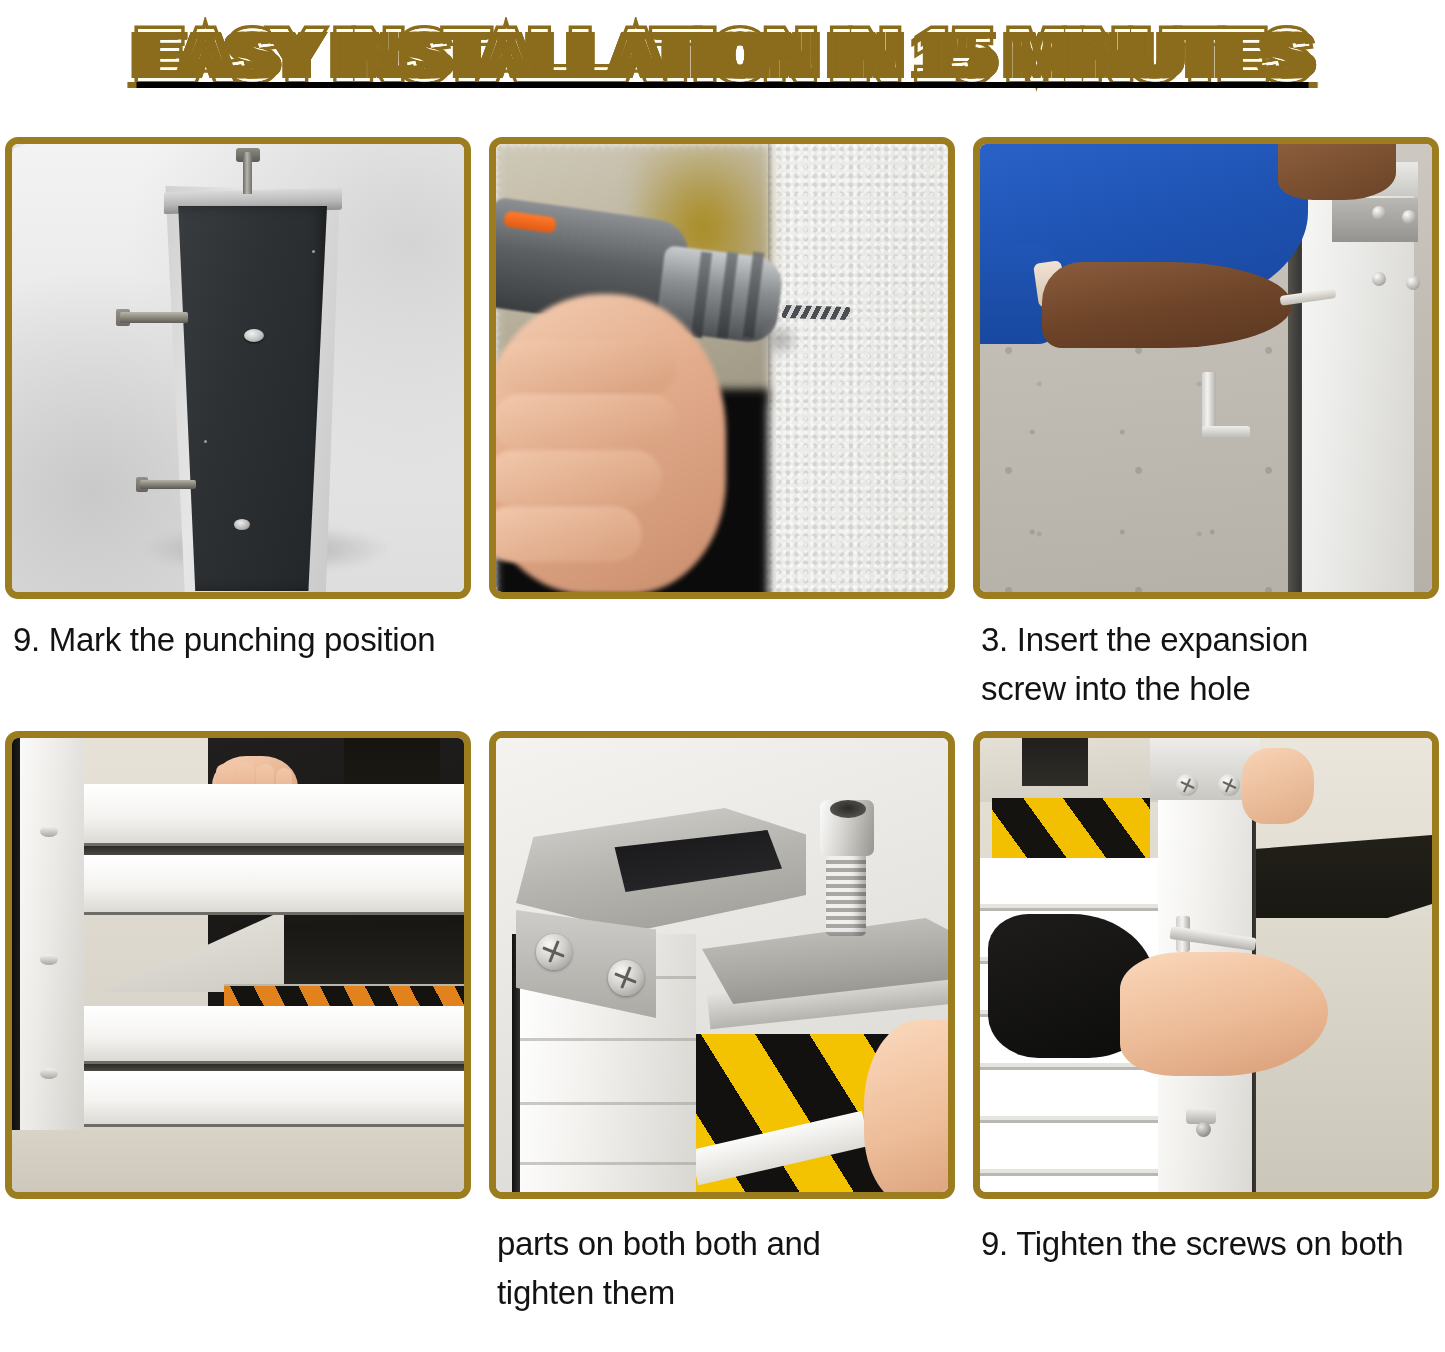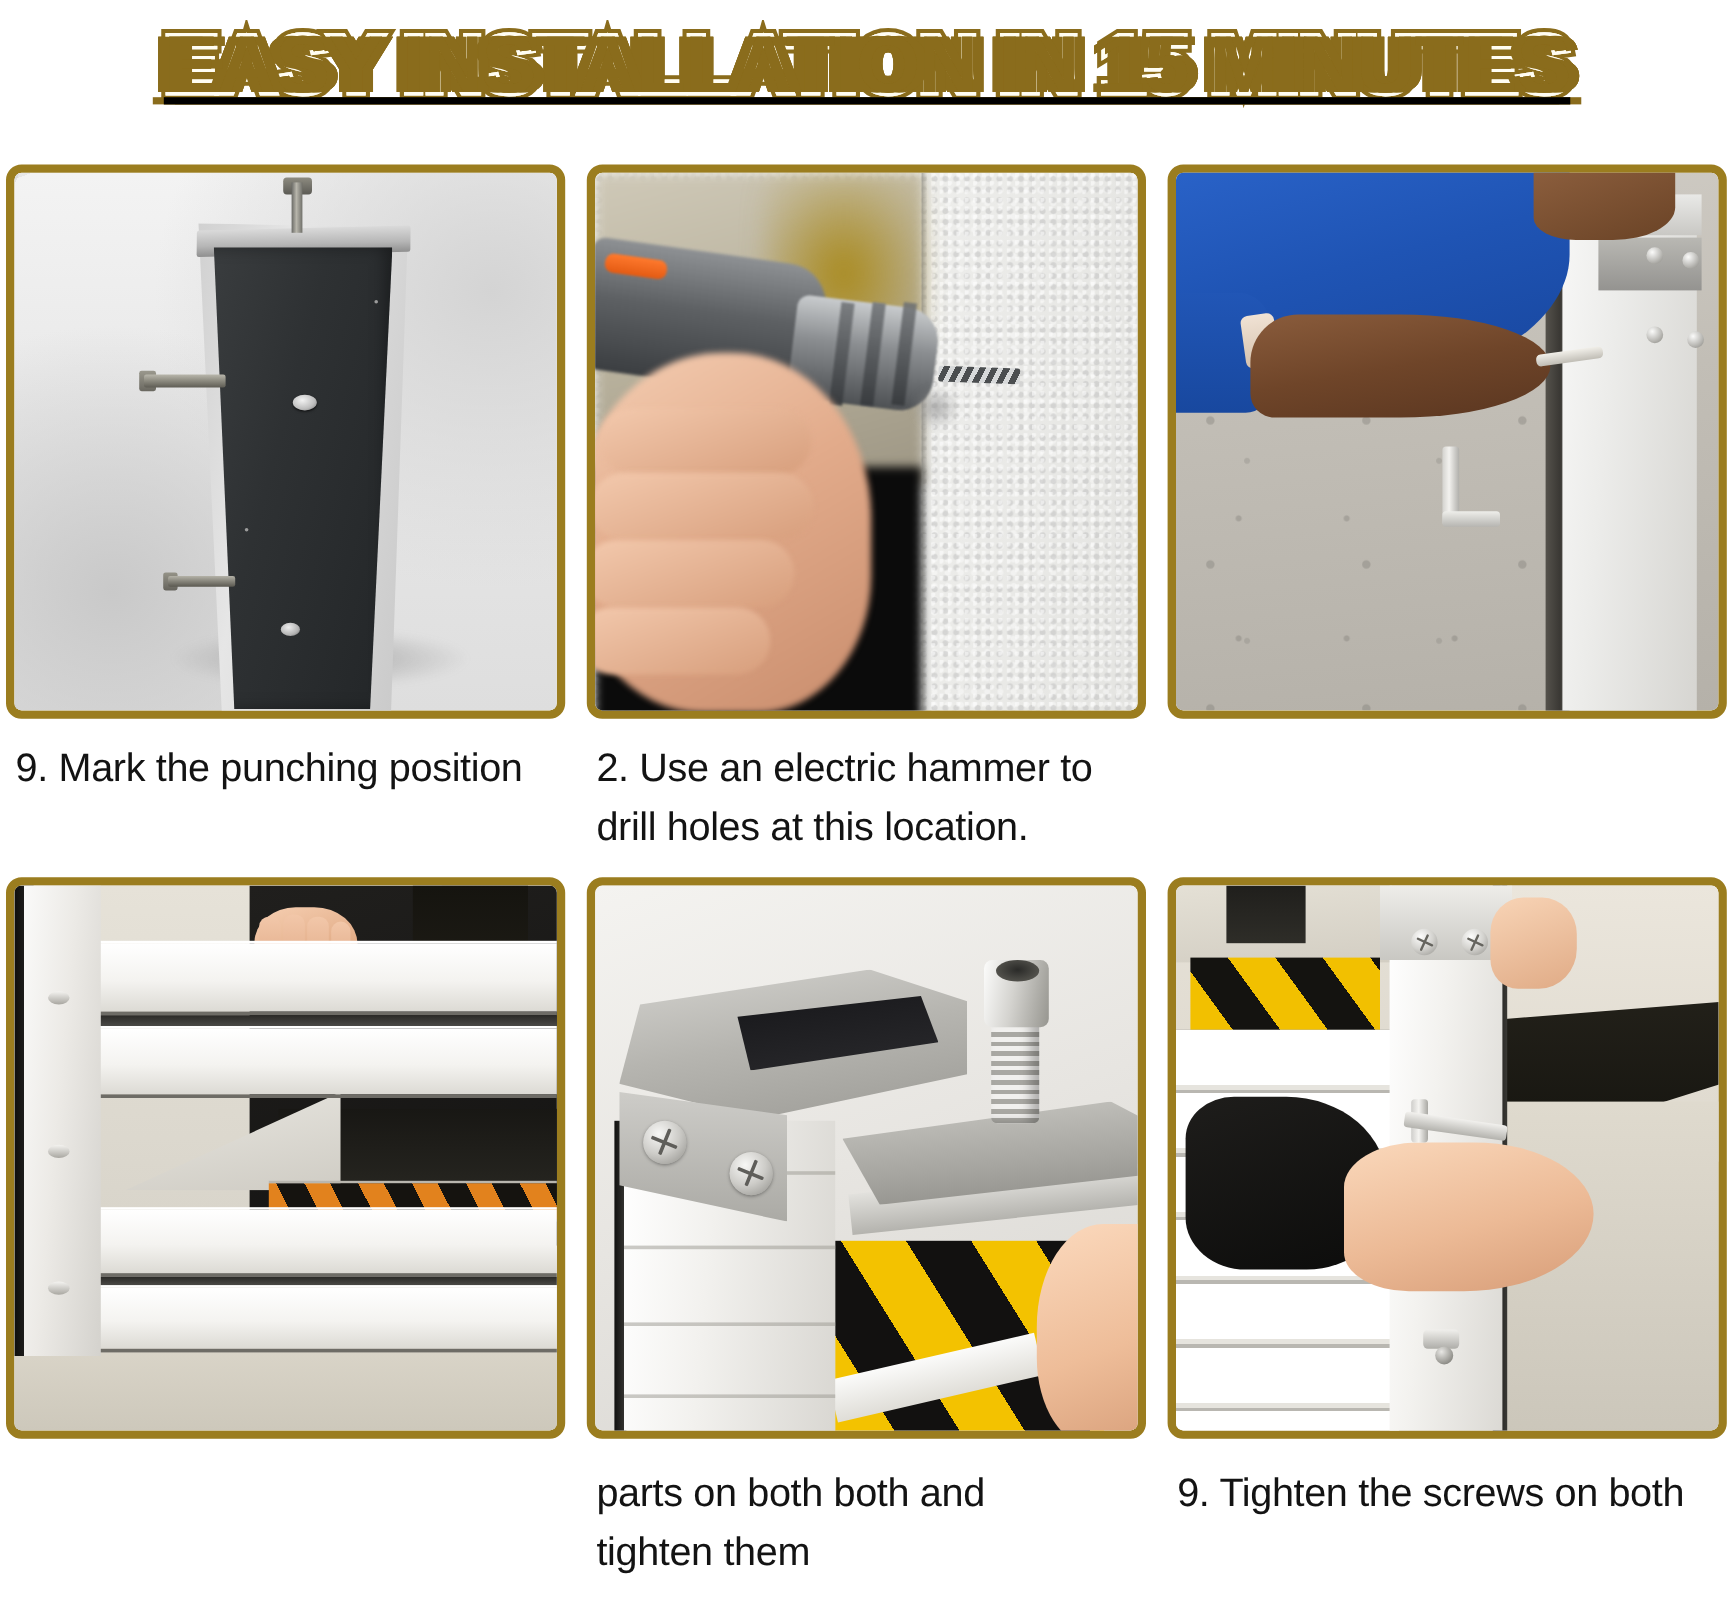--- a/index.html
+++ b/index.html
@@ -838,24 +838,20 @@
           <div class="p2-chuck-ring" style="left:252px;"></div>
           <div class="p2-dust"></div>
           <div class="p2-bit"></div>
           <div class="p2-hand"></div>
           <div class="p2-finger" style="left:4px;top:196px;width:176px;height:56px;"></div>
           <div class="p2-finger" style="left:-4px;top:250px;width:186px;height:56px;"></div>
           <div class="p2-finger" style="left:-10px;top:306px;width:176px;height:56px;"></div>
           <div class="p2-finger" style="left:-14px;top:362px;width:160px;height:56px;"></div>
         </div>
       </div>
-      <div class="caption">
-        <span class="caption-line">2. Use an electric hammer to</span>
-        <span class="caption-line">drill holes at this location.</span>
-      </div>
     </div>
 
     <div class="cell">
       <div class="photo-frame">
         <div class="photo">
           <div class="p3-floor"></div>
           <div class="p3-floor-spots"></div>
           <div class="p3-col-dark"></div>
           <div class="p3-col"></div>
           <div class="p3-col-top"></div>
@@ -866,20 +862,24 @@
           <div class="p3-screw" style="left:426px;top:132px;"></div>
           <div class="p3-shirt"></div>
           <div class="p3-shirt2"></div>
           <div class="p3-hand-top"></div>
           <div class="p3-cuff"></div>
           <div class="p3-arm"></div>
           <div class="p3-tool"></div>
           <div class="p3-allen"></div>
           <div class="p3-allen-foot"></div>
         </div>
+      </div>
+      <div class="caption">
+        <span class="caption-line">3. Insert the expansion</span>
+        <span class="caption-line">screw into the hole</span>
       </div>
     </div>
 
     <div class="cell row2-wrap">
       <div class="photo-frame row2">
         <div class="photo">
           <div class="p4-bg"></div>
           <div class="p4-wall-light"></div>
           <div class="p4-dark-room"></div>
           <div class="p4-legs"></div>

